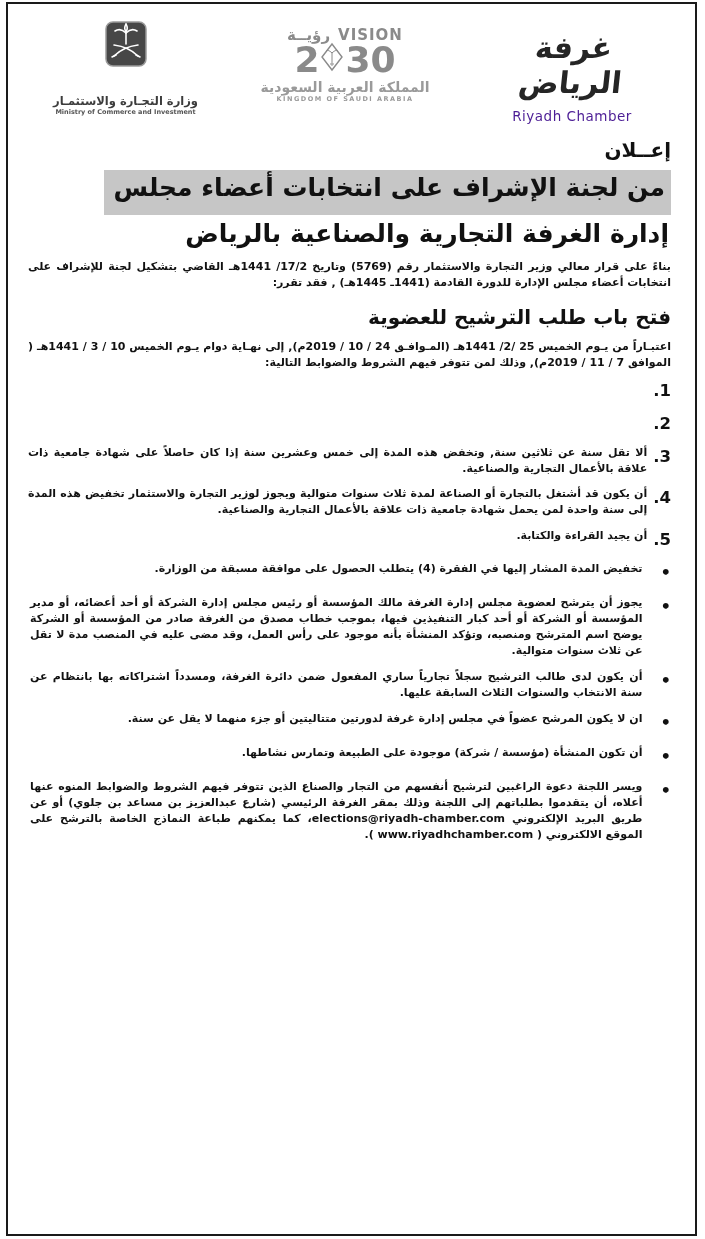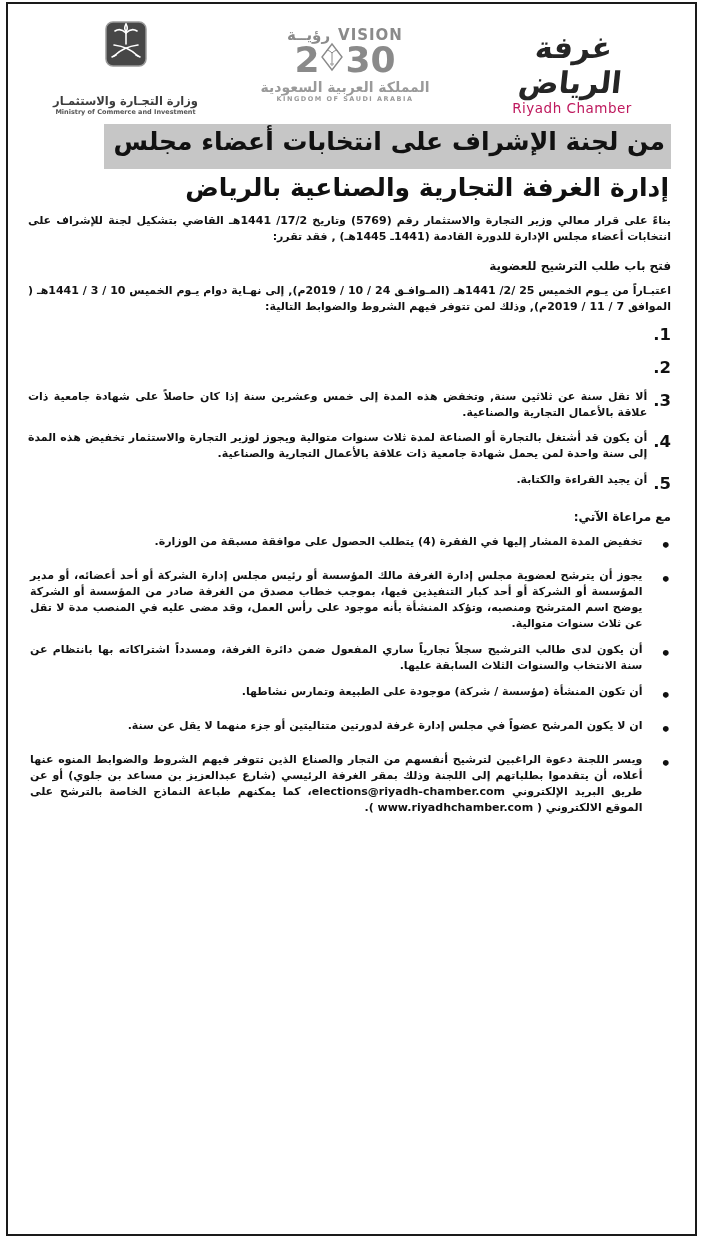--- a/index.html
+++ b/index.html
@@ -22,28 +22,28 @@
   .ministry .emblem { display:inline-block; }
   .ministry .ar { font-size:11.5px; font-weight:bold; color:#3c3c3c; margin-top:20px; letter-spacing:1px; }
   .ministry .en { font-size:6.5px; color:#555; font-weight:bold; }
   .vision { width:170px; text-align:center; color:#8f8f8f; margin-top:6px; }
   .vision .top { direction:rtl; font-size:15px; font-weight:bold; letter-spacing:1px; color:#8a8a8a; display:flex; justify-content:center; gap:8px; align-items:baseline;}
   .vision .big { display:flex; direction:ltr; justify-content:center; align-items:center; font-size:36px; font-weight:bold; color:#8a8a8a; line-height:1; margin-top:-2px;}
   .vision .sub-ar { font-size:14px; color:#9a9a9a; font-weight:bold; margin-top:1px; }
   .vision .sub-en { font-size:6.5px; color:#9a9a9a; letter-spacing:1.5px; font-weight:bold; }
   .chamber { width:190px; text-align:center; margin-top:10px; }
   .chamber .callig { font-size:30px; font-weight:bold; color:#252525; transform:skewX(-6deg); letter-spacing:-1px; }
-  .chamber .en { font-size:13.5px; color:#be185d; margin-top:0; letter-spacing:0.5px; }
+  .chamber .en { font-size:13.5px; color:#4c1d95; margin-top:8px; letter-spacing:0.5px; }
   
   .doc { direction:rtl; text-align:right; padding:6px 6px 0 4px; }
   .ann-label { font-size:20px; font-weight:bold; margin:14px 0 8px; }
   .title1 { display:inline-block; background:#c6c6c6; font-size:25px; font-weight:bold; padding:3px 6px 12px 10px; line-height:1.2; }
   .title2 { font-size:25px; font-weight:bold; margin:4px 2px 10px 0; line-height:1.2; }
   p.body, .item-text { font-size:11px; font-weight:bold; line-height:1.46; text-align:justify; text-align-last:right; }
-  .section-h { font-size:12px; font-weight:bold; margin:14px 0 10px; }
+  .section-h { font-size:20px; font-weight:bold; margin:14px 0 10px; }
   .list { margin:8px 0 0; }
   .cond { display:flex; gap:6px; margin-bottom:9px; }
   .cond .num { font-size:16.5px; font-weight:bold; flex:0 0 auto; line-height:1.46; }
   .notes { margin-top:6px; }
   .note { display:flex; gap:18px; margin-bottom:10px; padding-left:2px; }
   .note .bullet { flex:0 0 auto; font-size:16.5px; font-weight:bold; line-height:1.46; }
   .note .bullet::before { content:"•"; }
 </style>
 </head>
 <body>
@@ -97,20 +97,21 @@
         <div class="sub-en">KINGDOM OF SAUDI ARABIA</div>
       </div>
 
       <div class="chamber">
         <div class="callig" dir="rtl">غرفة الرياض</div>
         <div class="en">Riyadh Chamber</div>
       </div>
     </div>
 
     <div class="doc">
+      <div class="ann-label">إعــلان</div>
 
       <div>
         <span class="title1">من لجنة الإشراف على انتخابات أعضاء مجلس</span>
         <div class="title2">إدارة الغرفة التجارية والصناعية بالرياض</div>
       </div>
 
       <p class="body">بناءً على قرار معالي وزير التجارة والاستثمار رقم (5769) وتاريخ 17/2/ 1441هـ القاضي بتشكيل لجنة للإشراف على انتخابات أعضاء مجلس الإدارة للدورة القادمة (1441ـ 1445هـ) , فقد تقرر:</p>
 
       <div class="section-h">فتح باب طلب الترشيح للعضوية</div>
 
@@ -130,42 +131,41 @@
         <div class="cond">
           <span class="num">4.</span>
           <span class="item-text">أن يكون قد أشتغل بالتجارة أو الصناعة لمدة ثلاث سنوات متوالية ويجوز لوزير التجارة والاستثمار تخفيض هذه المدة إلى سنة واحدة لمن يحمل شهادة جامعية ذات علاقة بالأعمال التجارية والصناعية.</span>
         </div>
         <div class="cond">
           <span class="num">5.</span>
           <span class="item-text">أن يجيد القراءة والكتابة.</span>
         </div>
       </div>
 
-      <div class="section-h">مع مراعاة الآتي:</div>
 
       <div class="notes">
         <div class="note">
           <span class="bullet"></span>
           <span class="item-text">تخفيض المدة المشار إليها في الفقرة (4) يتطلب الحصول على موافقة مسبقة من الوزارة.</span>
         </div>
         <div class="note">
           <span class="bullet"></span>
           <span class="item-text">يجوز أن يترشح لعضوية مجلس إدارة الغرفة مالك المؤسسة أو رئيس مجلس إدارة الشركة أو أحد أعضائه، أو مدير المؤسسة أو الشركة أو أحد كبار التنفيذين فيها، بموجب خطاب مصدق من الغرفة صادر من المؤسسة أو الشركة يوضح اسم المترشح ومنصبه، وتؤكد المنشأة بأنه موجود على رأس العمل، وقد مضى عليه في المنصب مدة لا تقل عن ثلاث سنوات متوالية.</span>
         </div>
         <div class="note">
           <span class="bullet"></span>
           <span class="item-text">أن يكون لدى طالب الترشيح سجلاً تجارياً ساري المفعول ضمن دائرة الغرفة، ومسدداً اشتراكاته بها بانتظام عن سنة الانتخاب والسنوات الثلاث السابقة عليها.</span>
         </div>
         <div class="note">
           <span class="bullet"></span>
-          <span class="item-text">أن تكون المنشأة (مؤسسة / شركة) موجودة على الطبيعة وتمارس نشاطها.</span>
+          <span class="item-text">ان لا يكون المرشح عضواً في مجلس إدارة غرفة لدورتين متتاليتين أو جزء منهما لا يقل عن سنة.</span>
         </div>
         <div class="note">
           <span class="bullet"></span>
-          <span class="item-text">ان لا يكون المرشح عضواً في مجلس إدارة غرفة لدورتين متتاليتين أو جزء منهما لا يقل عن سنة.</span>
+          <span class="item-text">أن تكون المنشأة (مؤسسة / شركة) موجودة على الطبيعة وتمارس نشاطها.</span>
         </div>
         <div class="note">
           <span class="bullet"></span>
           <span class="item-text">ويسر اللجنة دعوة الراغبين لترشيح أنفسهم من التجار والصناع الذين تتوفر فيهم الشروط والضوابط المنوه عنها أعلاه، أن يتقدموا بطلباتهم إلى اللجنة وذلك بمقر الغرفة الرئيسي (شارع عبدالعزيز بن مساعد بن جلوي) أو عن طريق البريد الإلكتروني elections@riyadh-chamber.com، كما يمكنهم طباعة النماذج الخاصة بالترشح على الموقع الالكتروني ( www.riyadhchamber.com ).</span>
         </div>
 
       </div>
 
     </div>
 

